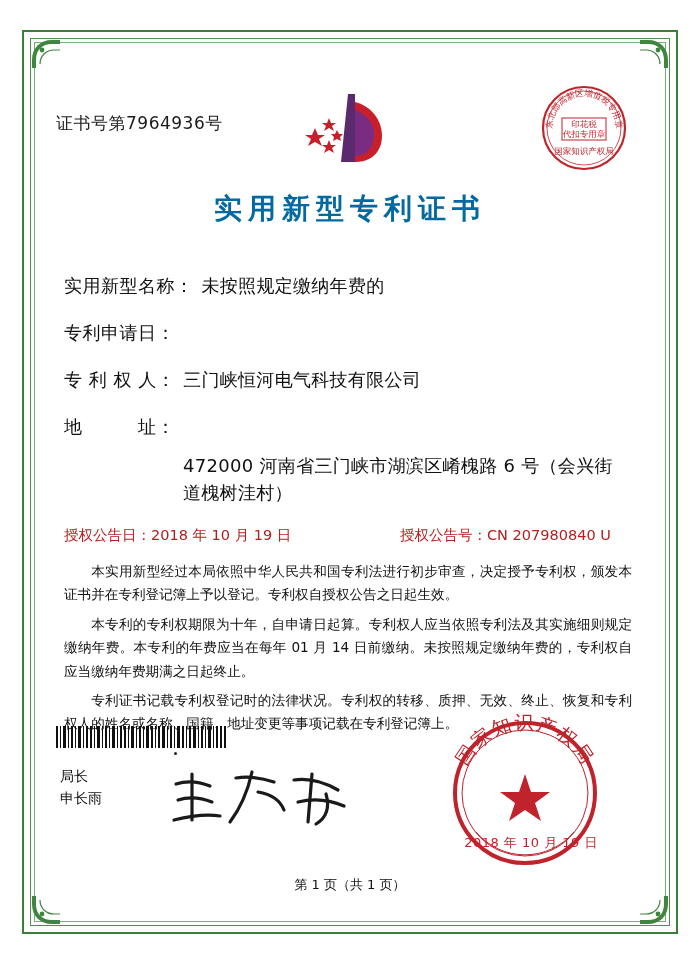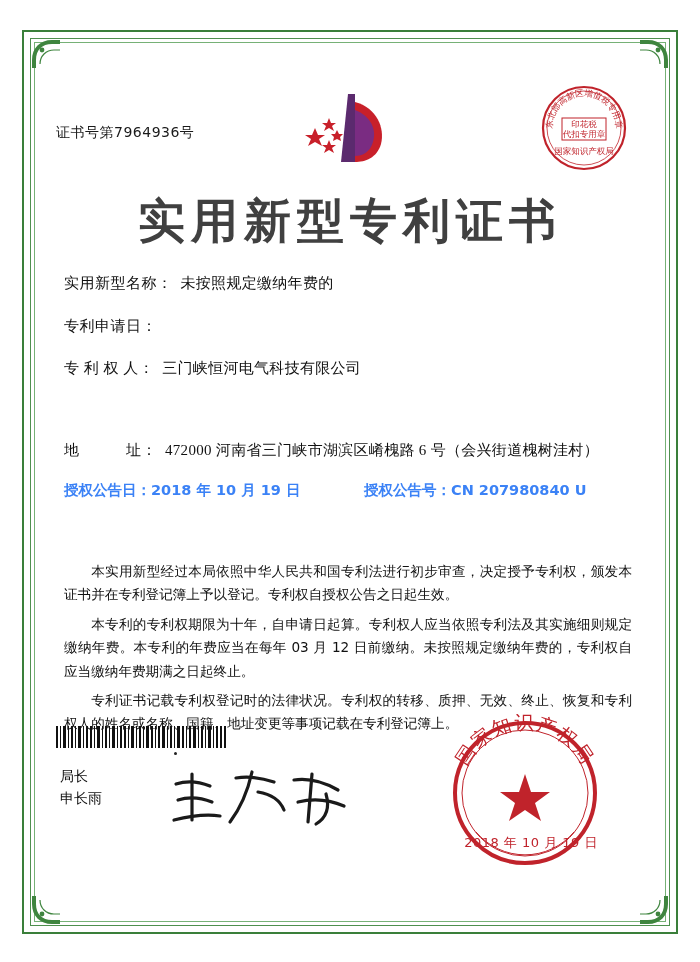--- a/index.html
+++ b/index.html
@@ -62,23 +62,23 @@
     left: 56px;
     top: 66px;
     right: 56px;
     bottom: 58px;
   }
 
   
   .cert-no {
     position: absolute;
     left: 0px;
-    top: 58px;
+    top: 46px;
     font-family: "DejaVu Sans", "Liberation Sans", sans-serif;
-    font-size: 14px;
+    font-size: 17px;
     color: #1a1a1a;
     letter-spacing: 0.5px;
   }
 
   
   .logo {
     position: absolute;
     left: 50%;
     top: 22px;
     transform: translateX(-50%);
@@ -95,65 +95,63 @@
     height: 92px;
   }
 
   .doc-title {
     position: absolute;
     left: 0;
     right: 0;
     top: 124px;
     text-align: center;
     font-family: "DejaVu Sans", "Liberation Sans", sans-serif;
-    font-size: 47px;
+    font-size: 28px;
     font-weight: bold;
     letter-spacing: 6px;
-    color: #404040;
+    color: #0369a1;
   }
 
   .fields {
     position: absolute;
     left: 8px;
     right: 0px;
     top: 206px;
   }
   .field-row {
     display: flex;
-    align-items: flex-end;
+    align-items: flex-start;
     margin-bottom: 20px;
-    font-size: 15px;
+    font-size: 18px;
     color: #111;
     line-height: 1.5;
-    font-family: Liberation Serif, serif;
   }
   .field-label {
     flex: 0 0 auto;
     white-space: nowrap;
     letter-spacing: 0.5px;
   }
   .field-value {
     flex: 1 1 auto;
     padding-left: 8px;
     letter-spacing: 0.3px;
   }
   .field-value.wrap {
     max-width: 440px;
     margin-top: 39px;
   }
 
   .row-two {
     display: flex;
     margin-bottom: 16px;
     font-size: 14.5px;
-    color: #3b82f6;
-    font-weight: bold;
+    color: #b91c1c;
   }
   .row-two .left { flex: 0 0 300px; }
-  .row-two .right { flex: 1 1 auto; }
+  .row-two .right { flex: 1 1 auto; margin-left: 36px; }
 
   .paragraphs {
     position: absolute;
     left: 8px;
     right: 12px;
     top: 494px;
     font-size: 13.6px;
     line-height: 1.72;
     color: #111;
     text-align: justify;
@@ -323,21 +321,21 @@
           <span>授权公告日：</span><span>2018 年 10 月 19 日</span>
         </div>
         <div class="right">
           <span>授权公告号：</span><span>CN 207980840 U</span>
         </div>
       </div>
     </div>
 
     <div class="paragraphs">
       <p>本实用新型经过本局依照中华人民共和国专利法进行初步审查，决定授予专利权，颁发本证书并在专利登记簿上予以登记。专利权自授权公告之日起生效。</p>
-      <p>本专利的专利权期限为十年，自申请日起算。专利权人应当依照专利法及其实施细则规定缴纳年费。本专利的年费应当在每年 03 月 12 日前缴纳。未按照规定缴纳年费的，专利权自应当缴纳年费期满之日起终止。</p>
+      <p>本专利的专利权期限为十年，自申请日起算。专利权人应当依照专利法及其实施细则规定缴纳年费。本专利的年费应当在每年 01 月 14 日前缴纳。未按照规定缴纳年费的，专利权自应当缴纳年费期满之日起终止。</p>
       <p>专利证书记载专利权登记时的法律状况。专利权的转移、质押、无效、终止、恢复和专利权人的姓名或名称、国籍、地址变更等事项记载在专利登记簿上。</p>
     </div>
 
     <div class="barcode">
       <svg class="bars" viewBox="0 0 172 22" width="172" height="22">
         <g fill="#111">
           <rect x="0" y="0" width="2" height="22"></rect>
             <rect x="4" y="0" width="1" height="22"></rect>
           <rect x="7" y="0" width="3" height="22"></rect>
             <rect x="12" y="0" width="1" height="22"></rect>
@@ -420,15 +418,16 @@
         </text>
         <g transform="translate(79,86)">
           <polygon points="0,-26 6,-8 25,-8 10,3 16,21 0,10 -16,21 -10,3 -25,-8 -6,-8" fill="#c0232b"></polygon>
         </g>
         <path d="M 30 118 A 64 64 0 0 0 128 118" fill="none" stroke="#c0232b" stroke-width="1"></path>
       </svg>
     </div>
 
     <div class="seal-date">2018 年 10 月 19 日</div>
 
+    <div class="page-foot">第 1 页（共 1 页）</div>
 
   </div>
 </div>
 
 </body></html>

